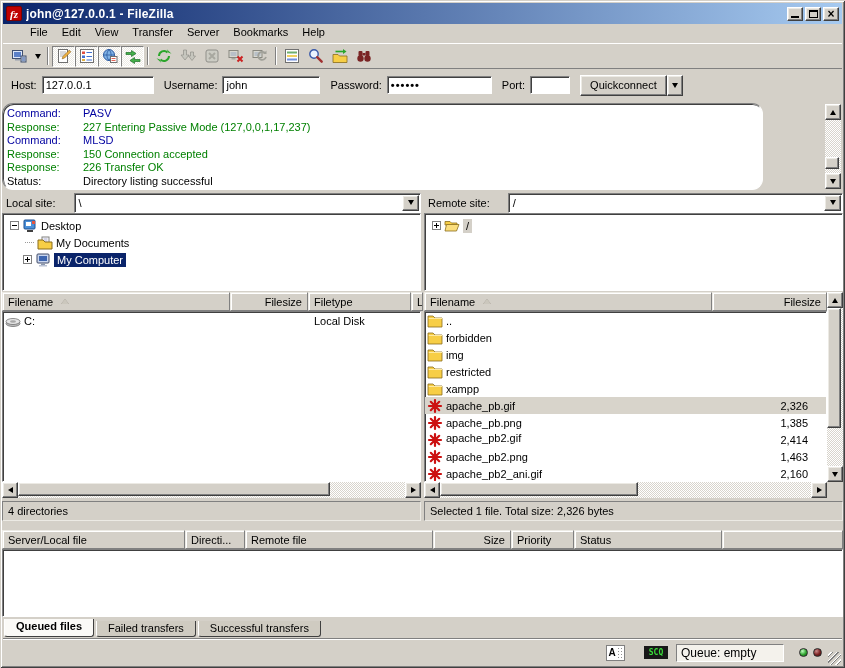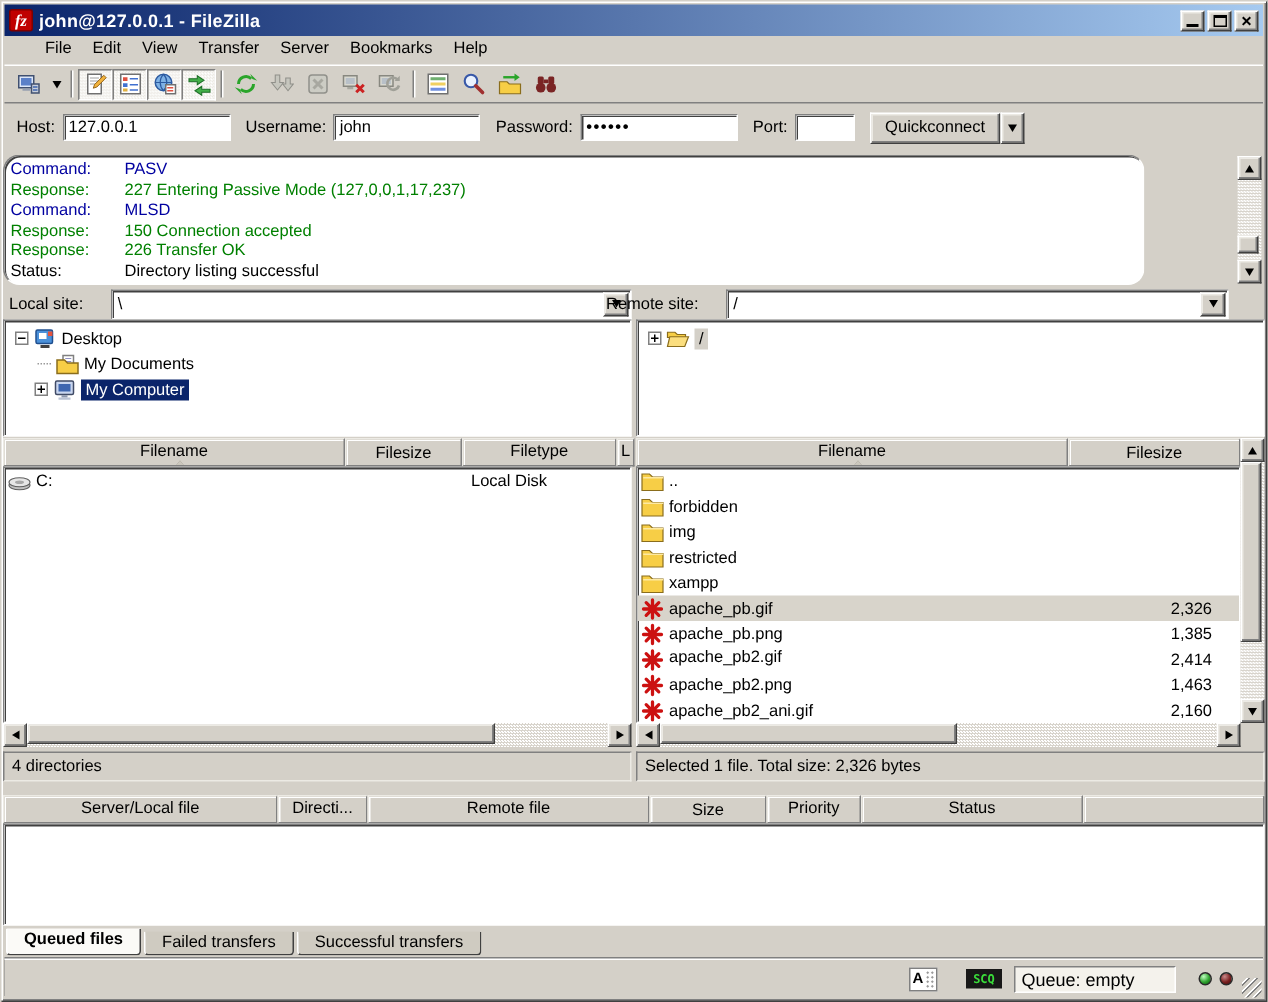--- a/index.html
+++ b/index.html
@@ -79,21 +79,21 @@
   .exp::before{content:"";position:absolute;left:1px;right:1px;top:3px;height:1px;background:#000;}
   .exp.plus::after{content:"";position:absolute;top:1px;bottom:1px;left:3px;width:1px;background:#000;}
   .conn{height:1px;border-bottom:1px dotted #9a9a9a;flex-shrink:0;}
   .ticon{width:16px;height:16px;margin:0 3px;flex-shrink:0;}
   .sel-act{background:#0A246A;color:#fff;padding:1px 3px;}
   .sel-inact{background:#D4D0C8;color:#000;padding:1px 3px;}
 
   
   .fhdr{position:absolute;top:292px;height:19px;display:flex;}
   .hcell{background:#D4D0C8;border:1px solid;border-color:#ECEAE4 #808080 #808080 #ECEAE4;
-    box-shadow:inset 1px 1px 0 #fff;padding:2px 5px;display:flex;align-items:center;overflow:hidden;white-space:nowrap;flex-shrink:0;flex-direction:column;}
+    box-shadow:inset 1px 1px 0 #fff;padding:2px 5px;display:flex;align-items:center;overflow:hidden;white-space:nowrap;flex-shrink:0;}
   .hcell.right{justify-content:flex-end;}
   .sort{width:0;height:0;border:4px solid transparent;border-top:none;border-bottom:5px solid #CBC7BD;margin-left:8px;filter:drop-shadow(0 0 0.4px #8a867c);}
   .flist{position:absolute;top:311px;height:171px;background:#fff;overflow:hidden;}
   .frow{height:17px;display:flex;align-items:center;white-space:nowrap;}
   .fic{width:16px;height:16px;margin:0 3px 0 2px;flex-shrink:0;}
   .selrow{background:#D8D4CB;}
   .cell-size{text-align:right;padding-right:5px;}
 
   .statusline{position:absolute;height:20px;background:#D4D0C8;border:1px solid;border-color:#808080 #ECEAE4 #ECEAE4 #808080;
     padding:3px 5px;white-space:nowrap;overflow:hidden;}
@@ -353,21 +353,21 @@
       <svg class="ticon" viewBox="0 0 16 16">
           <rect x="2" y="2" width="12" height="9" rx="1" fill="#C9D6EF" stroke="#404B66"></rect>
           <rect x="4" y="4" width="8" height="5" fill="#3E66B0"></rect>
           <rect x="6" y="11.5" width="4" height="1.5" fill="#8C97AD"></rect>
           <rect x="4" y="13" width="8" height="1.5" fill="#B9C2D4"></rect>
         </svg>
       <span class="sel-act">My Computer</span>
     </div>
   </div>
 
-  <div class="sitebar" style="left:400px;top:192px;width:419px;justify-content:flex-end;">
+  <div class="sitebar" style="left:424px;top:192px;width:419px;justify-content:flex-end;">
     <span class="sitelabel">Remote site:</span>
     <div class="sitecombo">
       <span>/</span>
       <div class="combobtn raised">
           <div class="t-down"></div>
         </div>
     </div>
   </div>
   <div class="tree well" style="left:424px;top:213px;width:419px;height:78px;">
     <div class="trow" style="padding-left:7px">

